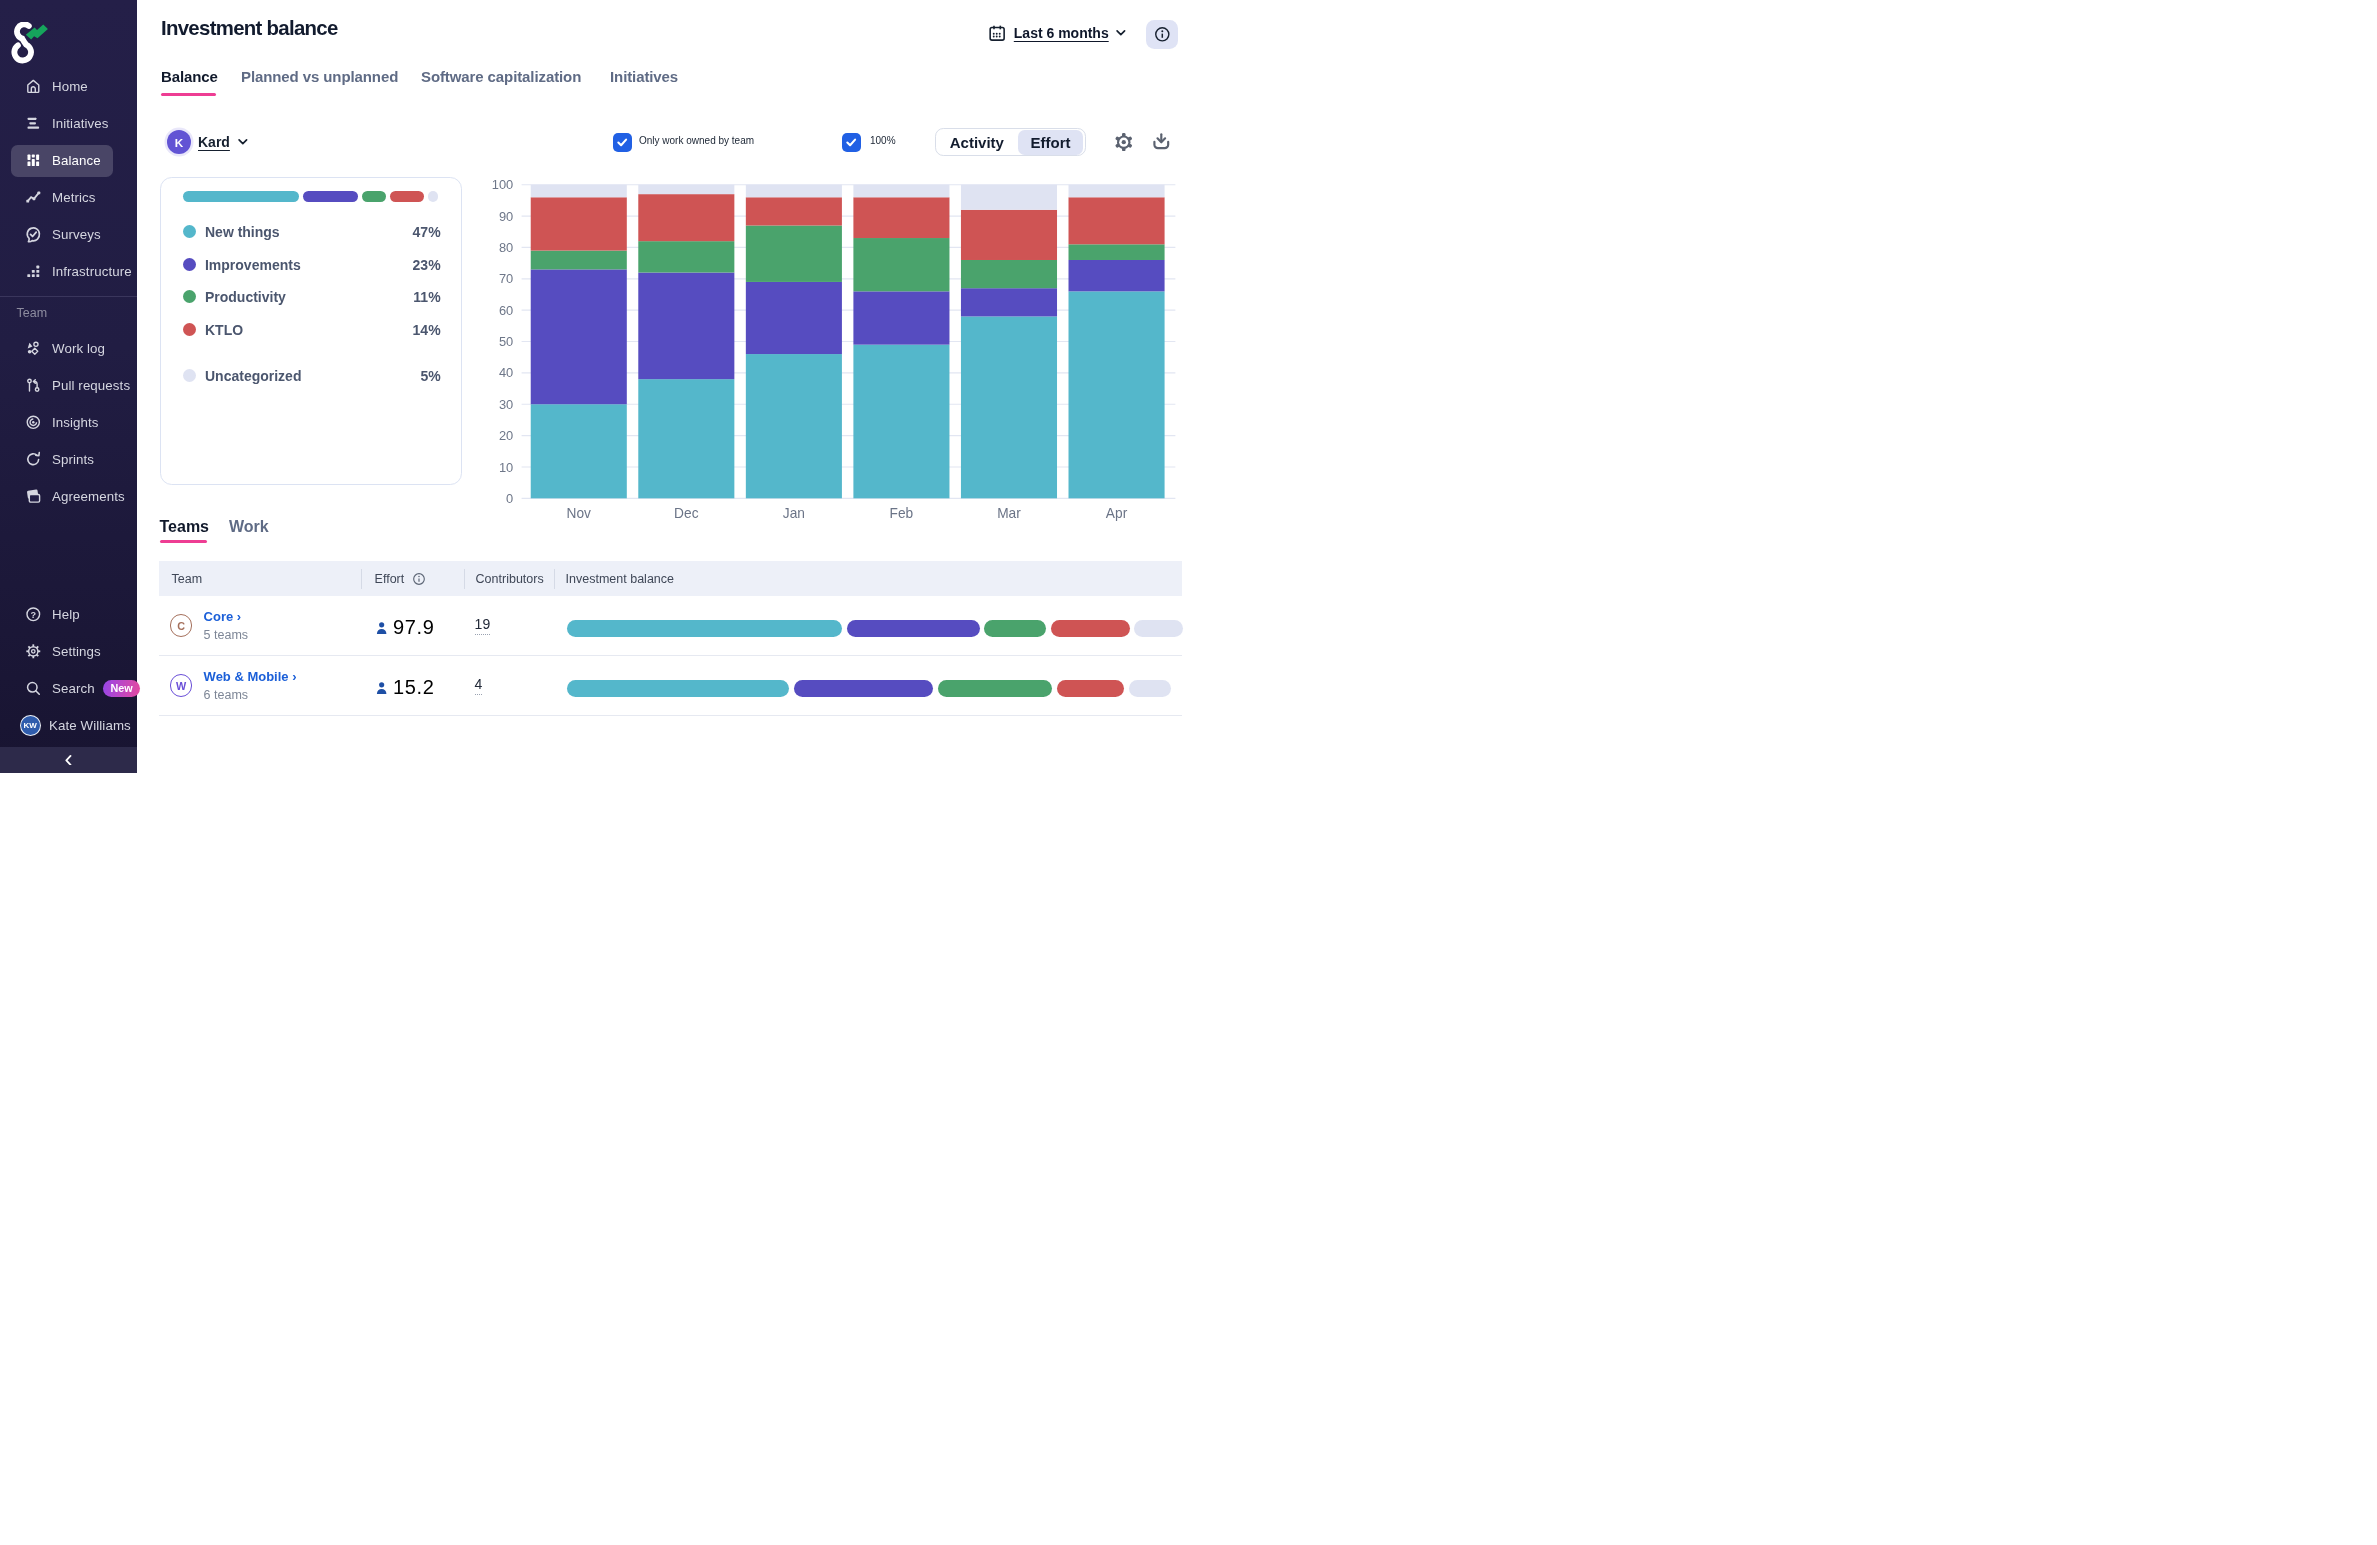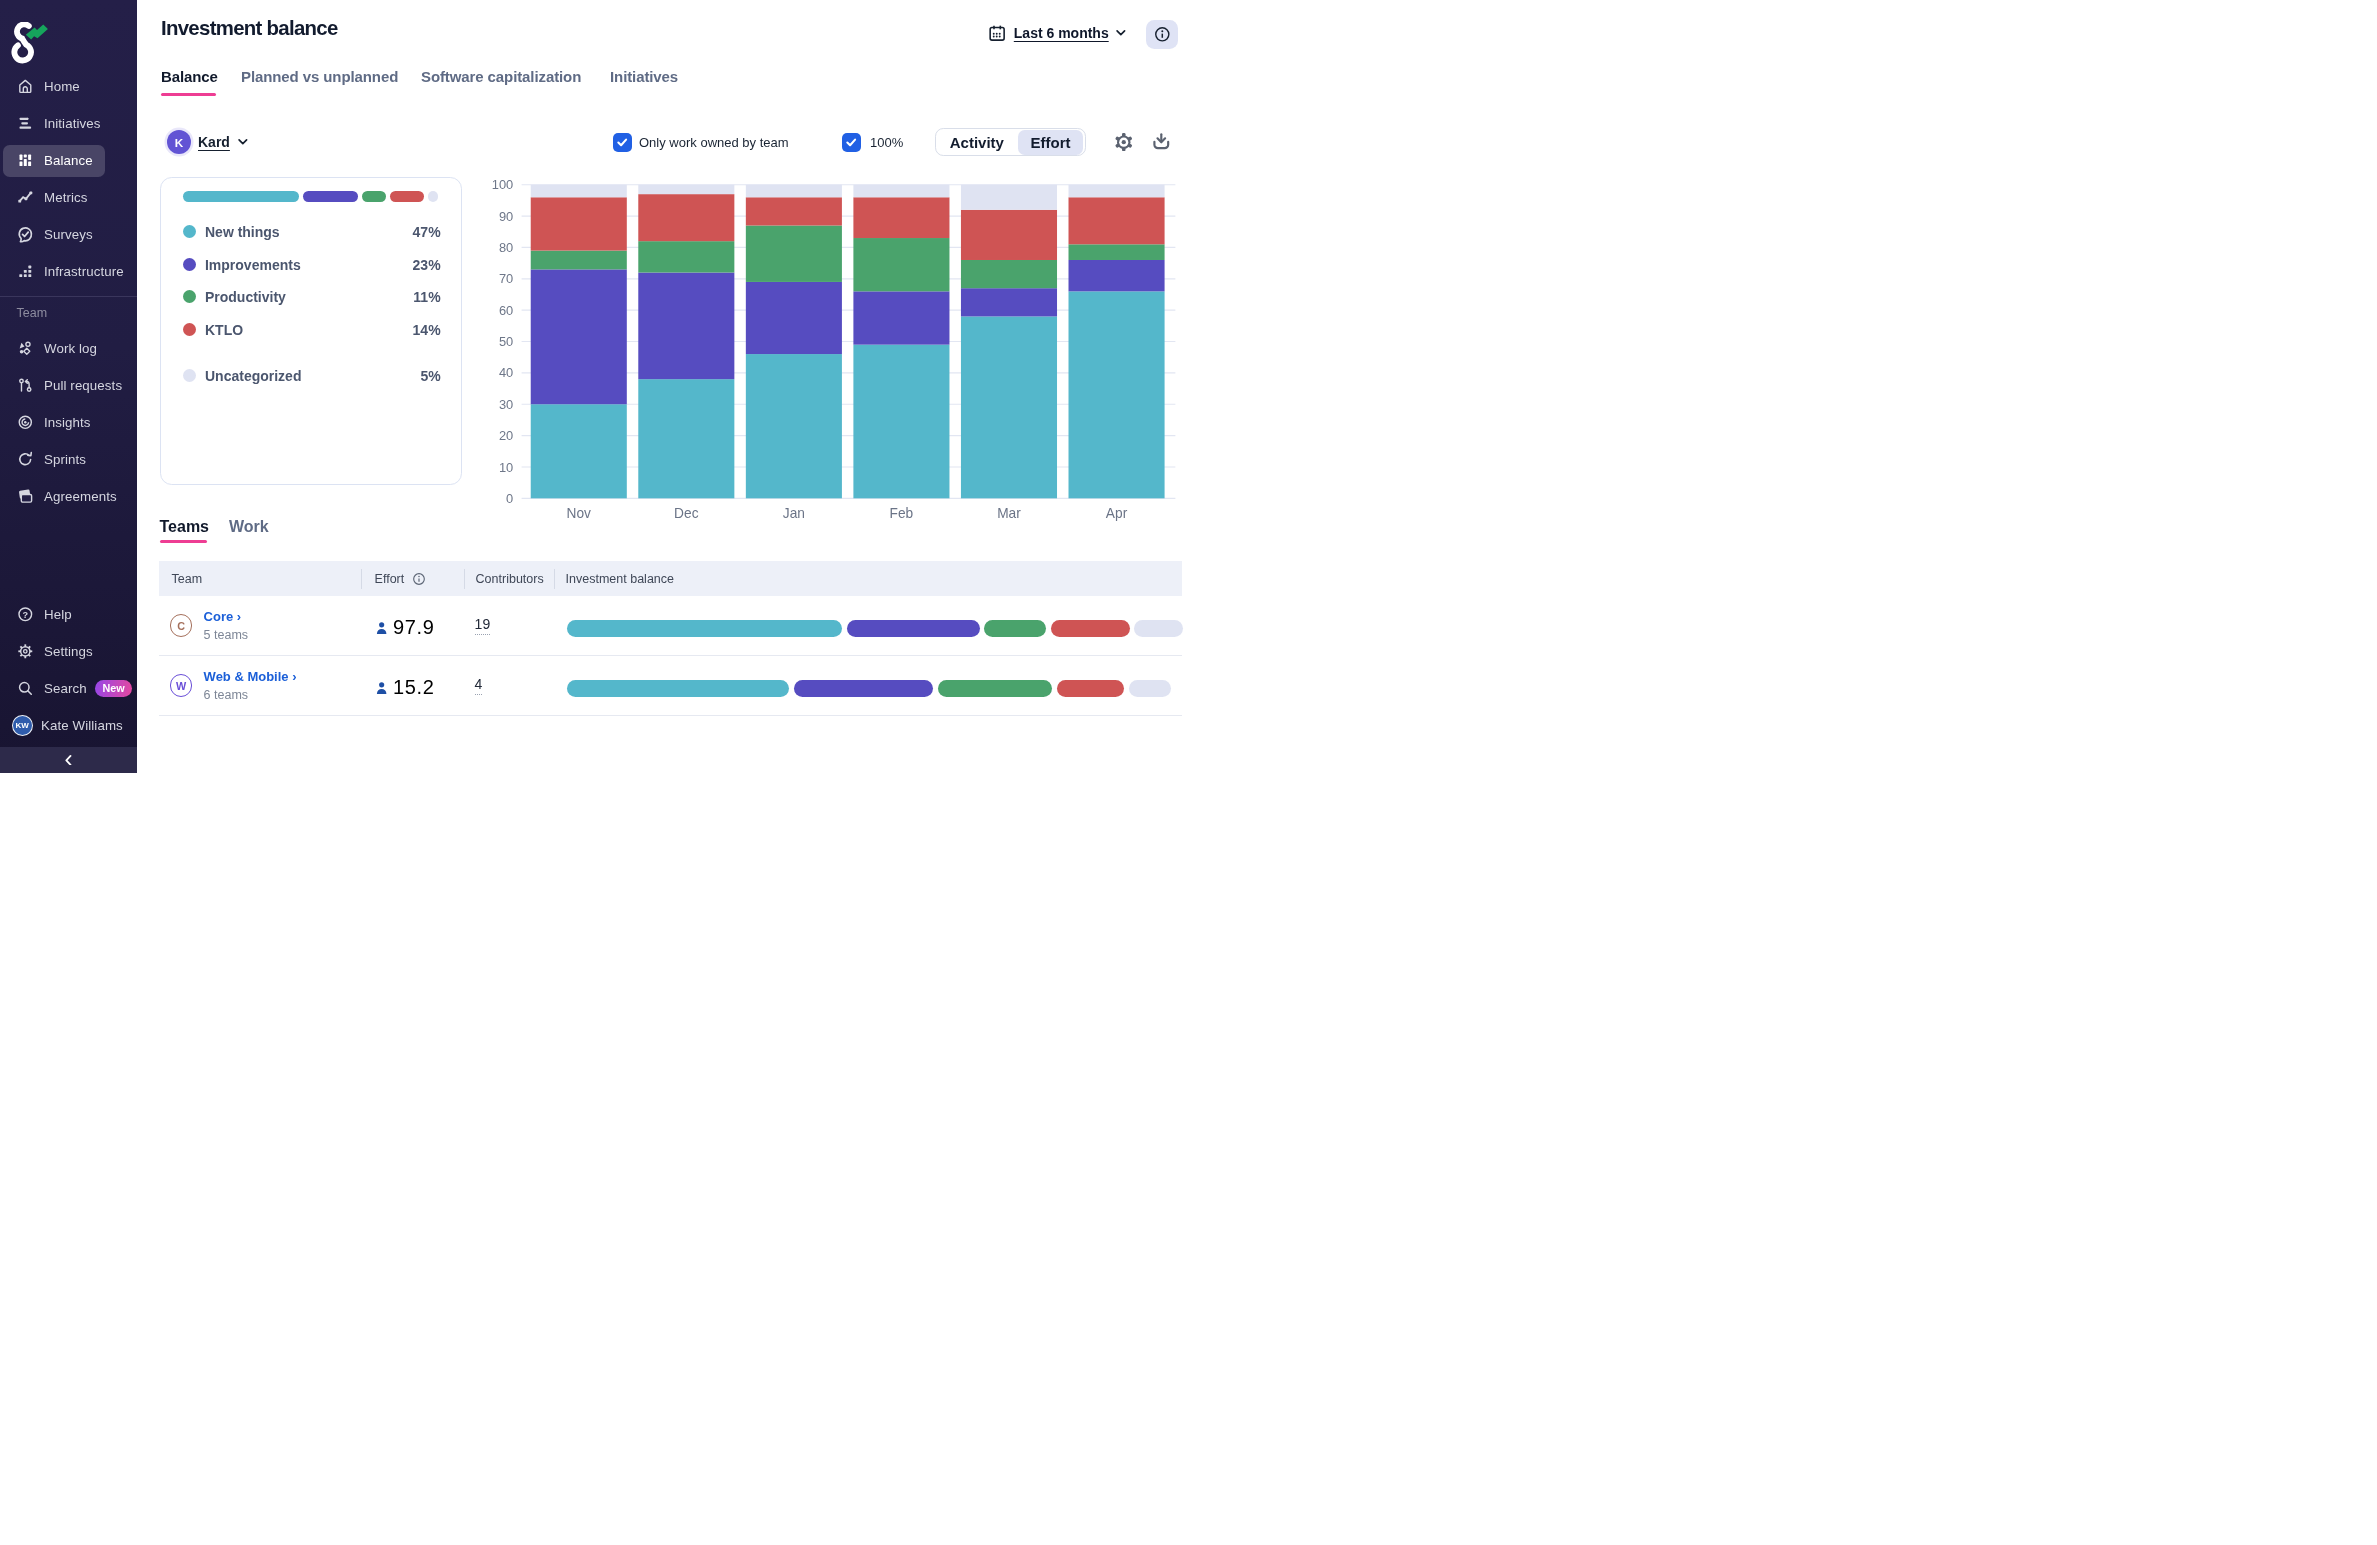--- a/index.html
+++ b/index.html
@@ -2,21 +2,21 @@
 <html style="font-size:13.3px"><head>
 <meta charset="utf-8">
 <style>
 * { margin:0; padding:0; box-sizing:border-box; }
 html,body { width:1189px; height:773px; background:#fff; font-family:"Liberation Sans", sans-serif; }
 #app { position:relative; width:1189px; height:773px; overflow:hidden; }
 
 
 #side { position:absolute; left:0; top:0; width:137px; height:773px; background:linear-gradient(180deg,#241f48 0%,#211d43 45%,#181431 100%); color:#d5d6e0; }
 #logo { position:absolute; left:10.8px; top:21.6px; }
-.nav { position:absolute; left:0; width:110px; }
+.nav { position:absolute; left:8px; width:110px; }
 .nav-item { position:relative; height:37px; display:flex; align-items:center; }
 .nav-item .ic { width:16.6px; height:16.6px; margin-left:16.6px; flex:none; }
 .nav-item .lb { margin-left:10.8px; font-size:13.3px; letter-spacing:0.1px; white-space:nowrap; }
 .nav-item.sel::before { content:""; position:absolute; left:3.3px; right:4.6px; top:2.5px; bottom:2.5px; background:#494566; border-radius:6.7px; }
 .nav-item.sel .ic, .nav-item.sel .lb { position:relative; color:#fff; }
 .team-label { position:absolute; left:16.6px; top:306px; font-size:12.5px; color:#8d8c9f; }
 #newbadge { display:inline-block; margin-left:8.3px; padding:2.5px 7.5px 3.3px; border-radius:9.2px; background:linear-gradient(100deg,#9646e8,#e5489e); color:#fff; font-size:10.8px; font-weight:bold; }
 #kw-av { width:21px; height:21px; border-radius:50%; background:#2f5cac; border:1.2px solid rgba(255,255,255,.92); display:flex; align-items:center; justify-content:center; font-size:8px; font-weight:bold; color:#fff; margin-left:11.7px; flex:none; box-sizing:border-box; }
 #collapse { position:absolute; left:0; bottom:0; width:137px; height:26px; background:#2d2a4a; display:flex; align-items:center; justify-content:center; }
 
@@ -31,21 +31,21 @@
 .tabs .tab { position:absolute; top:68px; font-size:15px; font-weight:bold; color:#5f6b85; white-space:nowrap; letter-spacing:-0.1px; }
 .tabs .tab.on { color:#10192b; }
 #tabline { position:absolute; left:24px; top:93px; width:55px; height:2.9px; background:#ee3d93; border-radius:1.7px; }
 
 
 #kard { position:absolute; left:30px; top:130px; display:flex; align-items:center; }
 #kard .av { width:24px; height:24px; border-radius:50%; background:#6254d4; box-shadow:0 0 0 2.5px #e9e7fa; color:#fff; font-size:11.7px; font-weight:bold; display:flex; align-items:center; justify-content:center; }
 #kard .nm { margin-left:7px; font-size:14px; font-weight:bold; color:#16202f; text-decoration:underline; text-underline-offset:3.3px; }
 #controls { position:absolute; left:0; top:0; }
 .cb { position:absolute; top:133px; width:19px; height:19px; border-radius:5px; background:#2160e4; display:flex; align-items:center; justify-content:center; }
-.cblb { position:absolute; top:135px; font-size:13px; color:#1a2433; white-space:nowrap; }
+.cblb { position:absolute; top:135px; font-size:10px; color:#1a2433; white-space:nowrap; }
 #toggle { position:absolute; left:798px; top:128px; width:151px; height:28px; display:flex; align-items:center; border:0.8px solid #d9dee9; border-radius:8.3px; background:#fff; }
 #toggle .seg { font-size:15px; font-weight:bold; color:#121c2e; height:25px; display:flex; align-items:center; justify-content:center; border-radius:6.7px; }
 #toggle .seg.on { background:#dfe3f4; }
 
 
 #card { position:absolute; left:23px; top:177px; width:302px; height:308px; border:1.2px solid #dce3f3; border-radius:11.7px; }
 #lbar { position:absolute; left:22px; top:13.3px; height:10.4px; width:259px; display:flex; }
 #lbar span { height:10.4px; border-radius:5.4px; margin-right:3.7px; }
 .lrow { position:absolute; left:22px; right:20.4px; height:13.3px; display:flex; align-items:center; }
 .lrow .dot { width:13.3px; height:13.3px; border-radius:50%; flex:none; }

